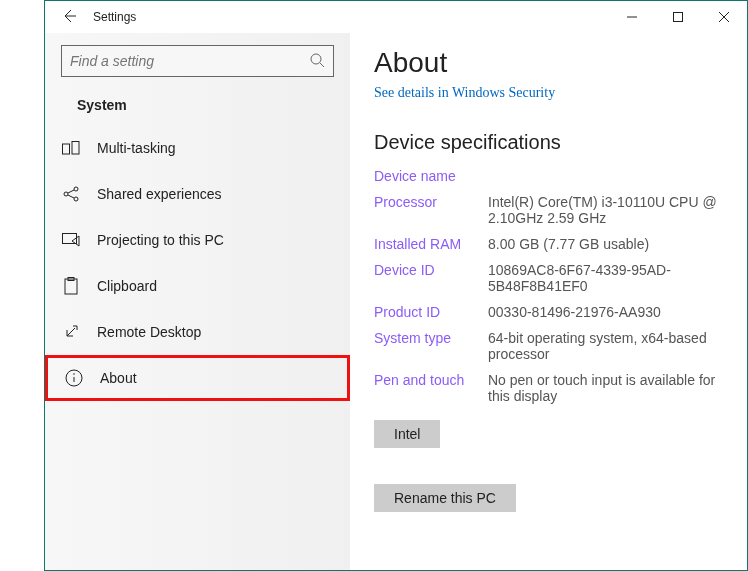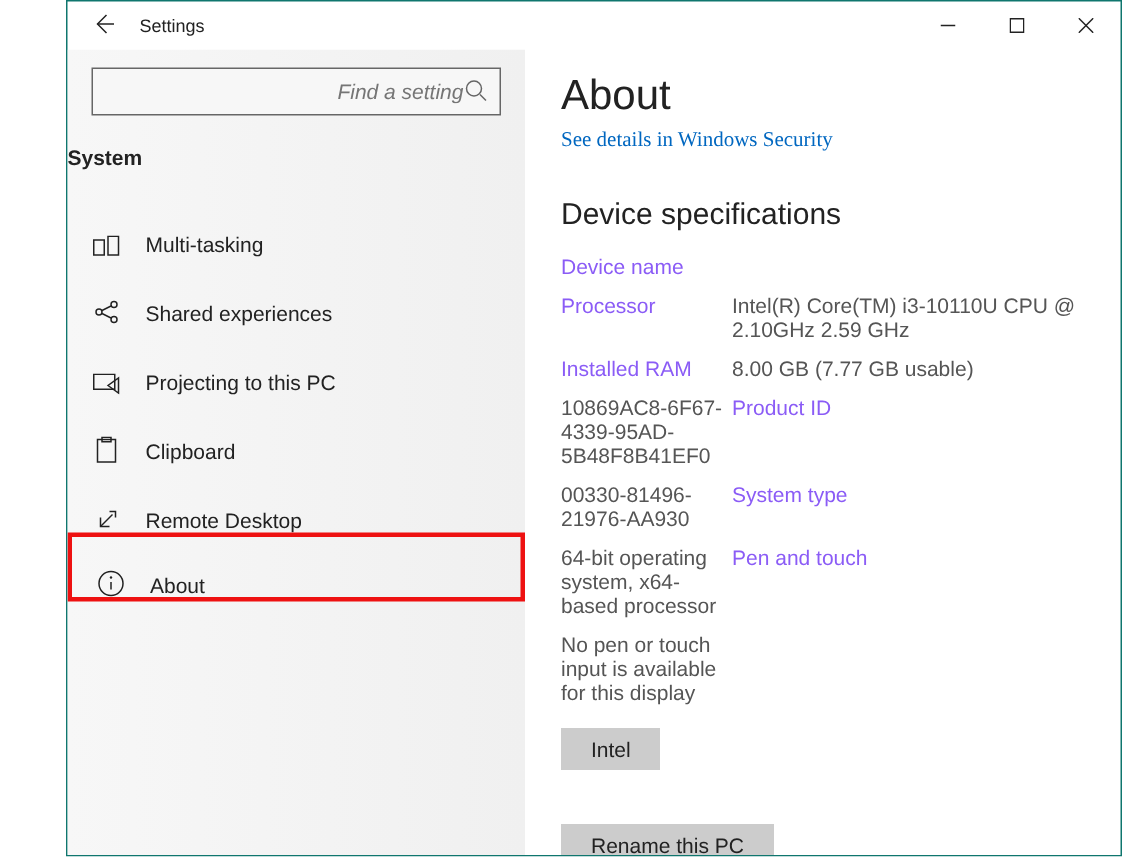--- a/index.html
+++ b/index.html
@@ -10,24 +10,24 @@
   .titlebar-title { font-size: 12px; }
   .titlebar-controls { margin-left: auto; display: flex; }
   .tc-btn { width: 46px; height: 32px; display: flex; align-items: center; justify-content: center; font-size: 13px; }
   .body { display: flex; flex: 1; overflow: hidden; }
   .sidebar { width: 305px; background: linear-gradient(to right, #f7f7f7, #f0f0f0); display: flex; flex-direction: column; padding-top: 8px; }
   .home-row, .nav-item { display: flex; align-items: center; gap: 16px; height: 44px; padding-left: 16px; padding-right: 24px; cursor: default; }
   .icon-slot { width: 20px; display: flex; align-items: center; justify-content: center; }
   .home-row span.txt, .nav-item span.txt { font-size: 14px; }
   .search-wrap { padding: 4px 16px 12px 16px; }
   .search-box { display: flex; align-items: center; border: 1px solid #666; background: #f7f7f7; height: 32px; padding: 0 8px; }
-  .search-box input { flex: 1; border: none; outline: none; background: transparent; font-size: 14px; font-style: italic; color: #14532d; text-align: right; }
-  .section-title { font-weight: 600; font-size: 14px; padding: 8px 16px 12px 0; }
+  .search-box input { flex: 1; border: none; outline: none; background: transparent; font-size: 14px; font-style: italic; color: #14532d; }
+  .section-title { font-weight: 600; font-size: 14px; padding: 8px 16px 12px 32px; }
   .nav-list { display: flex; flex-direction: column; gap: 0; }
-  .nav-item { height: 46px; align-items: flex-end; }
+  .nav-item { height: 46px; }
   .nav-item .txt { font-size: 14px; }
   .highlight-box { border: 3px solid #e11; }
   .content { flex: 1; padding: 14px 24px 0 24px; overflow-y: auto; position: relative; }
   .content::-webkit-scrollbar { width: 4px; }
   .content::-webkit-scrollbar-thumb { background: #999; }
   h1.page-title { font-weight: 400; font-size: 28px; margin-bottom: 6px; }
   .link { color: #0067c0; font-size: 14px; font-family: Liberation Serif, serif; }
   h2.spec-heading { font-weight: 400; font-size: 20px; margin-top: 30px; margin-bottom: 14px; }
   .spec-table { display: grid; grid-template-columns: 110px 1fr; row-gap: 10px; column-gap: 4px; font-size: 14px; }
   .spec-label { color: #8b5cf6; }
@@ -155,20 +155,21 @@
       <div class="spec-table">
         <div class="spec-label">Device name</div>
         <div class="spec-value"></div>
 
         <div class="spec-label">Processor</div>
         <div class="spec-value">Intel(R) Core(TM) i3-10110U CPU @ 2.10GHz   2.59 GHz</div>
 
         <div class="spec-label">Installed RAM</div>
         <div class="spec-value">8.00 GB (7.77 GB usable)</div>
 
+        <div class="spec-label">Device ID</div>
         <div class="spec-value">10869AC8-6F67-4339-95AD-5B48F8B41EF0</div>
 
         <div class="spec-label">Product ID</div>
         <div class="spec-value">00330-81496-21976-AA930</div>
 
         <div class="spec-label">System type</div>
         <div class="spec-value">64-bit operating system, x64-based processor</div>
 
         <div class="spec-label">Pen and touch</div>
         <div class="spec-value">No pen or touch input is available for this display</div>

